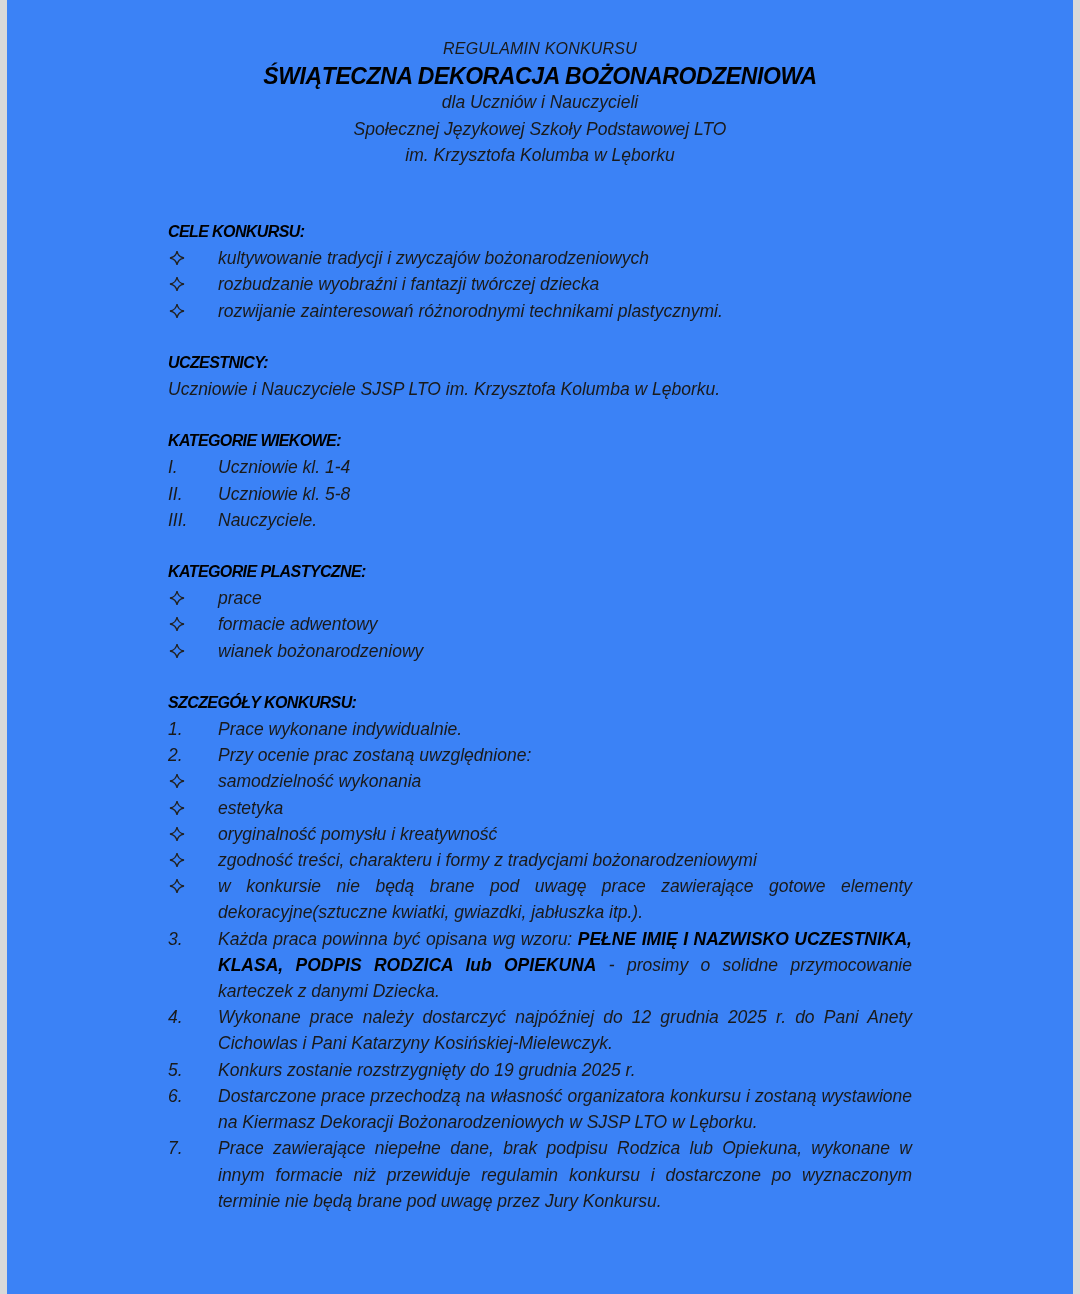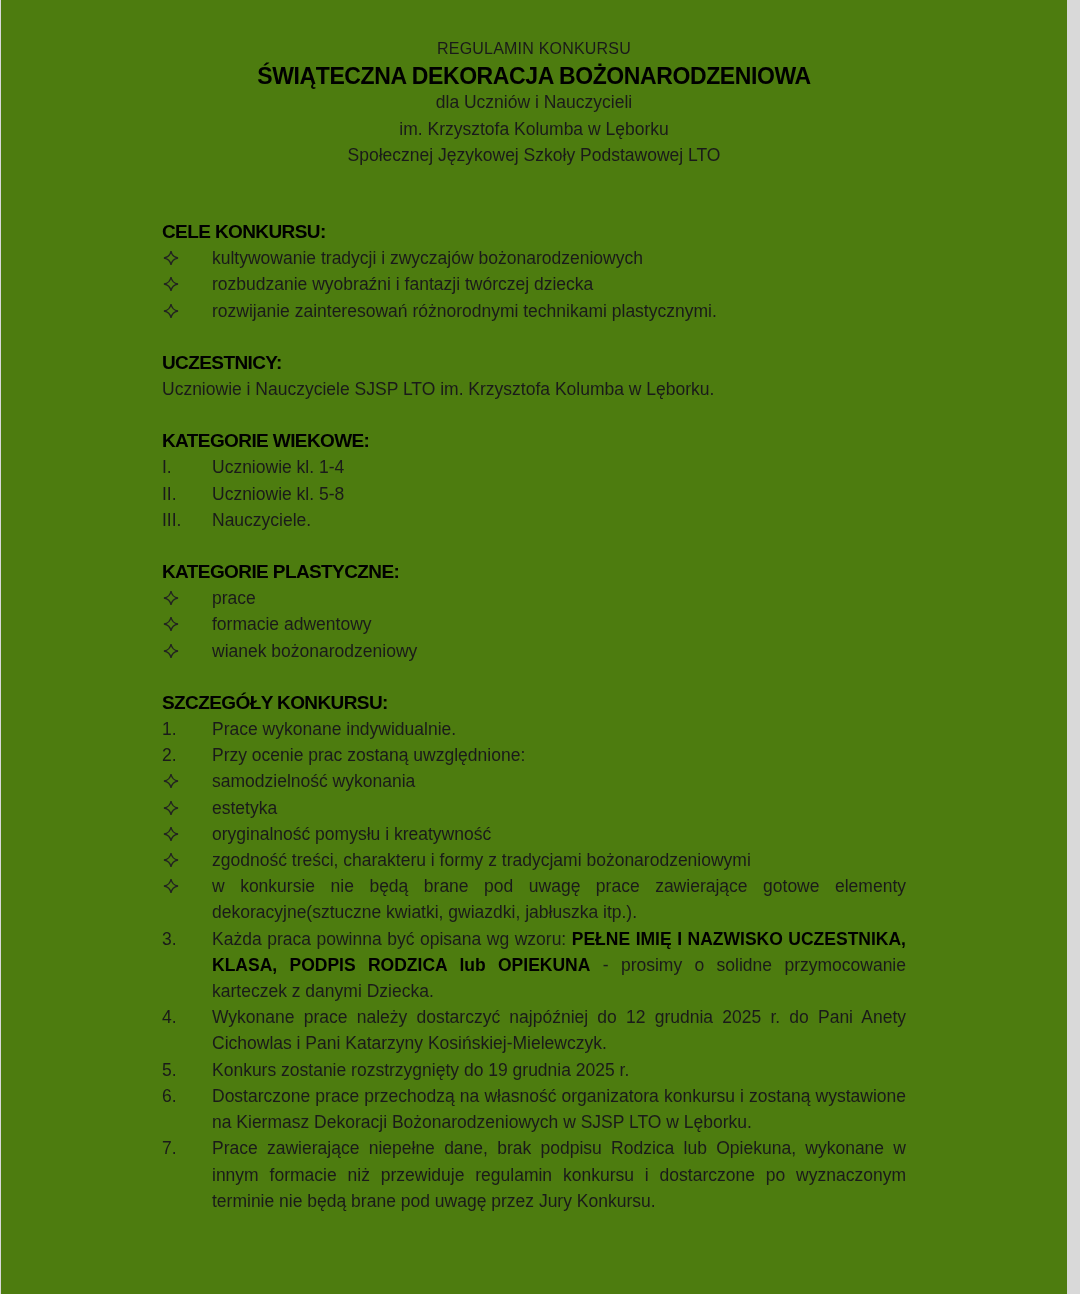--- a/index.html
+++ b/index.html
@@ -2,47 +2,48 @@
 <html><head>
 <meta charset="utf-8">
 <style>
   html, body { margin: 0; padding: 0; }
   body {
     width: 1080px; height: 1294px; overflow: hidden;
     background: #d9d9d9;
     font-family: "Liberation Sans", sans-serif;
   }
   .page {
-    position: absolute; left: 1px; top: 0; width: 1066px; height: 1294px;
-    background: #4d7c0f;
+    position: absolute; left: 7px; top: 0; width: 1066px; height: 1294px;
+    background: #3b82f6;
     color: #1a1a1a;
+    font-style: italic;
   }
   .header { position: absolute; top: 36px; left: 0; width: 1080px; text-align: center; font-size: 17.5px; line-height: 26.5px; }
   .header .t1 { font-size: 16px; letter-spacing: 0.2px; }
   .header .t2 { font-weight: bold; font-size: 23px; letter-spacing: -0.4px; color: #000; }
   .content { position: absolute; left: 161px; top: 219px; width: 744px; font-size: 17.5px; line-height: 26.2px; }
   .section { margin-bottom: 26px; }
-  .h { font-weight: bold; letter-spacing: -0.6px; color: #000; font-size: 19px; }
+  .h { font-weight: bold; letter-spacing: -0.6px; color: #000; font-size: 16px; }
   .row { display: flex; gap: 12px; }
   .mk { width: 38px; flex: 0 0 38px; }
   .star { display: inline-block; width: 16px; height: 16px; vertical-align: -2px; margin-left: 1px; }
   .txt { flex: 1; }
   .just { text-align: justify; }
   b { color: #000; }
 </style>
 </head>
 <body>
 
 <div class="page">
   <div class="header" style="left:-7px;">
     <div class="t1">REGULAMIN KONKURSU</div>
     <div class="t2">ŚWIĄTECZNA DEKORACJA BOŻONARODZENIOWA</div>
     <div>dla Uczniów i Nauczycieli</div>
+    <div>Społecznej Językowej Szkoły Podstawowej LTO</div>
     <div>im. Krzysztofa Kolumba w Lęborku</div>
-    <div>Społecznej Językowej Szkoły Podstawowej LTO</div>
   </div>
 
   <div class="content">
 
     <div class="section">
       <div class="h">CELE KONKURSU:</div>
       <div class="row">
           <span class="mk"><svg class="star" viewBox="0 0 16 16">
               <path d="M8 1 Q9 7 15 8 Q9 9 8 15 Q7 9 1 8 Q7 7 8 1 Z" fill="none" stroke="#222" stroke-width="1.3"></path>
             </svg></span>

